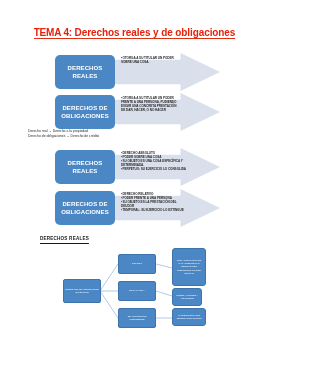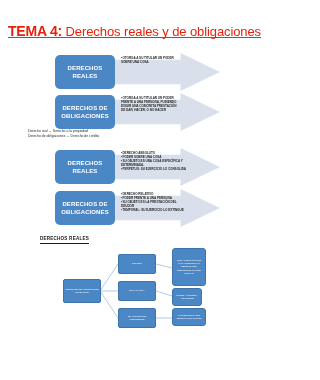--- a/index.html
+++ b/index.html
@@ -26,28 +26,28 @@
   }
   .title-text {
     display: inline-block;
     border-bottom: 1px solid #e03010;
     padding-bottom: 0px;
     line-height: 11px;
   }
   .title-strong {
     color: #e8210a;
     font-weight: bold;
-    font-size: 14px;
+    font-size: 10px;
     letter-spacing: -0.2px;
     margin-top: 44px;
   }
   .title-rest {
     color: #e8210a;
-    font-weight: normal;
-    font-size: 13px;
+    font-weight: bold;
+    font-size: 10px;
     letter-spacing: -0.1px;
   }
 
   
   .arrow-row {
     position: absolute;
     left: 0;
     width: 269px;
     height: 38px;
   }

